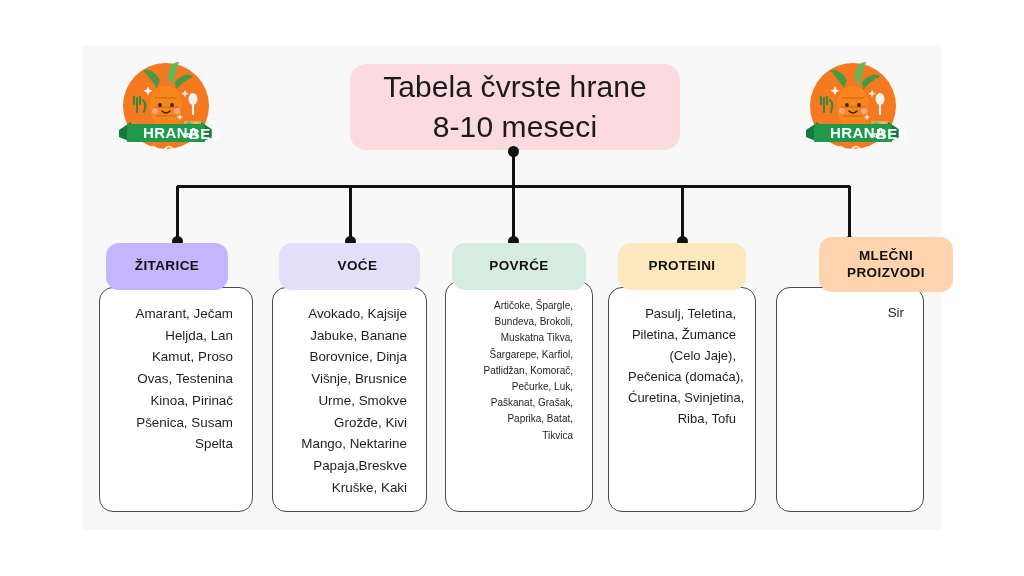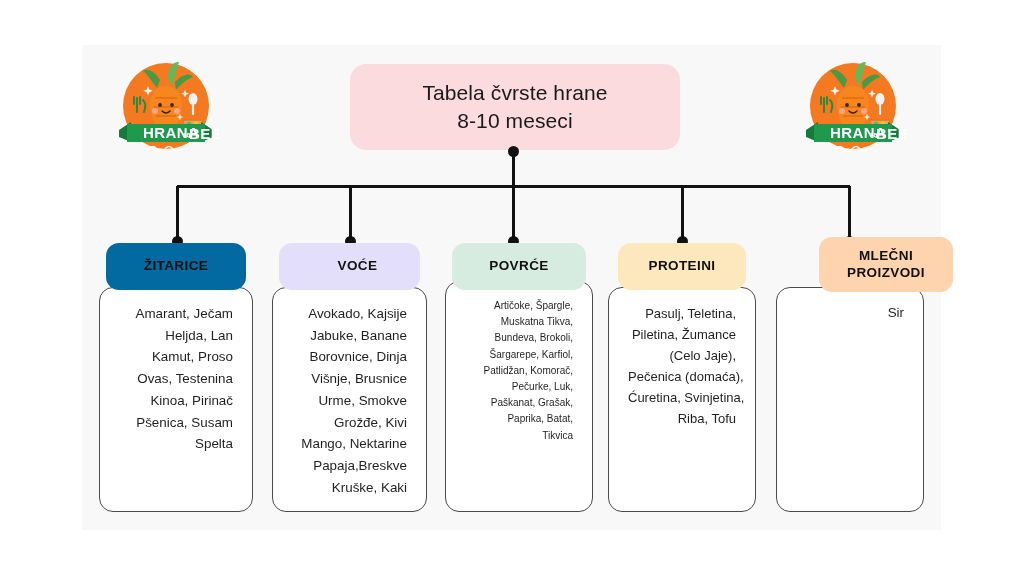--- a/index.html
+++ b/index.html
@@ -21,21 +21,21 @@
   .logo.left{left:113px;top:58px;}
   .logo.right{left:800px;top:58px;}
 
   
   .title-box{
     position:absolute;left:350px;top:64px;width:330px;height:86px;
     background:#fbdbdd;border-radius:16px;
     display:flex;flex-direction:column;align-items:center;justify-content:center;
   }
   .title-line{
-    font-size:21px;color:#1a1a1a;line-height:1.32;letter-spacing:.1px;white-space:nowrap;
+    font-size:30px;color:#1a1a1a;line-height:1.32;letter-spacing:.1px;white-space:nowrap;
   }
 
   
   .conn{position:absolute;background:#111111;}
   .hbar{left:177px;top:185px;width:673px;height:2.5px;}
   .vstem{width:2.5px;background:#111111;position:absolute;}
   .dot{position:absolute;width:11px;height:11px;border-radius:50%;background:#111111;}
 
   
   .col{position:absolute;top:287px;}
@@ -180,21 +180,21 @@
 
     <div class="vstem" style="left:681px;top:186px;height:56px;"></div>
     <div class="dot" style="left:677px;top:236px;"></div>
 
     <div class="vstem" style="left:848px;top:186px;height:56px;"></div>
     <div class="dot" style="left:844px;top:236px;"></div>
   </div>
 
   <div class="col" style="left:99px;width:154px;">
     <div class="card" style="width:154px;height:225px;"></div>
-    <div class="tab" style="left:7px;top:-44px;width:140px;height:47px;background:#0369a1;">
+    <div class="tab" style="left:7px;top:-44px;width:122px;height:47px;background:#c4b5fd;">
       <span class="tab-label">ŽITARICE</span>
     </div>
     <div class="items" style="top:16px;">
       <div>Amarant, Ječam</div>
       <div>Heljda, Lan</div>
       <div>Kamut, Proso</div>
       <div>Ovas, Testenina</div>
       <div>Kinoa, Pirinač</div>
       <div>Pšenica, Susam</div>
       <div>Spelta</div>
@@ -219,22 +219,22 @@
     </div>
   </div>
 
   <div class="col" style="left:445px;width:148px;top:281px;">
     <div class="card" style="width:148px;height:231px;"></div>
     <div class="tab" style="left:7px;top:-38px;width:134px;height:47px;background:#d6ece0;">
       <span class="tab-label">POVRĆE</span>
     </div>
     <div class="items" style="top:17px;font-size:10px;">
       <div>Artičoke, Špargle,</div>
+      <div>Bundeva, Brokoli,</div>
       <div>Muskatna Tikva,</div>
-      <div>Bundeva, Brokoli,</div>
       <div>Šargarepe, Karfiol,</div>
       <div>Patlidžan, Komorač,</div>
       <div>Pečurke, Luk,</div>
       <div>Paškanat, Grašak,</div>
       <div>Paprika, Batat,</div>
       <div>Tikvica</div>
     </div>
   </div>
 
   <div class="col" style="left:608px;width:148px;">

